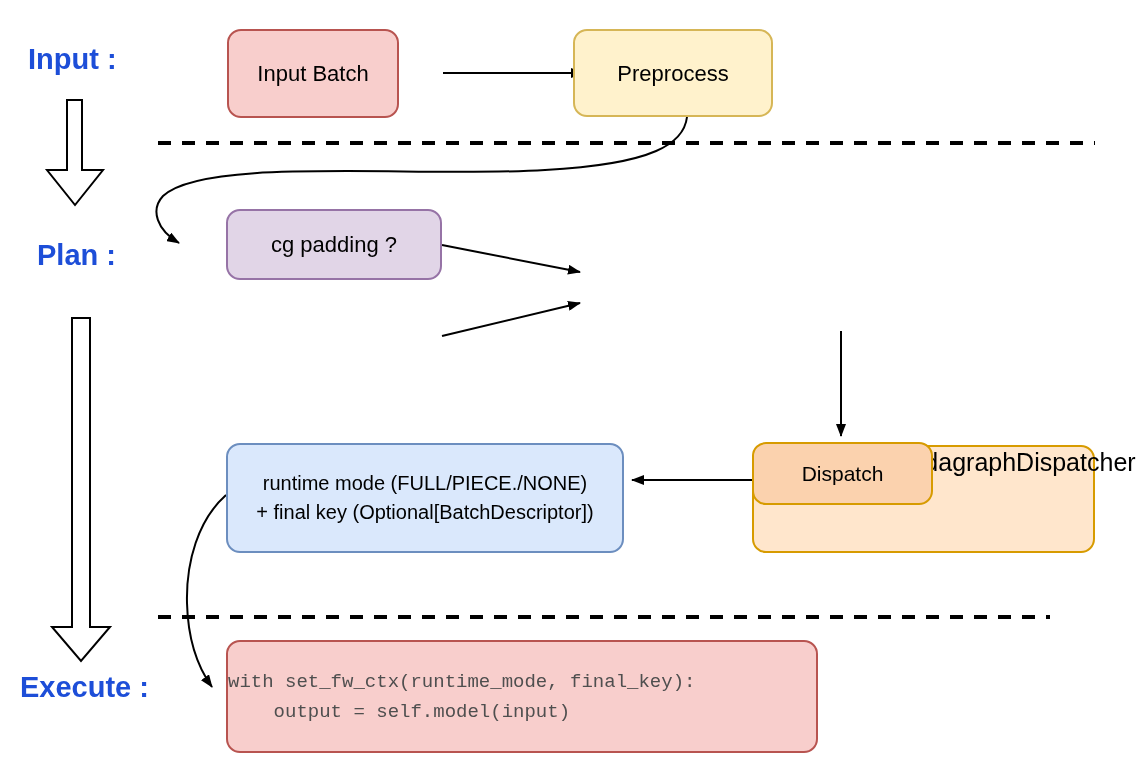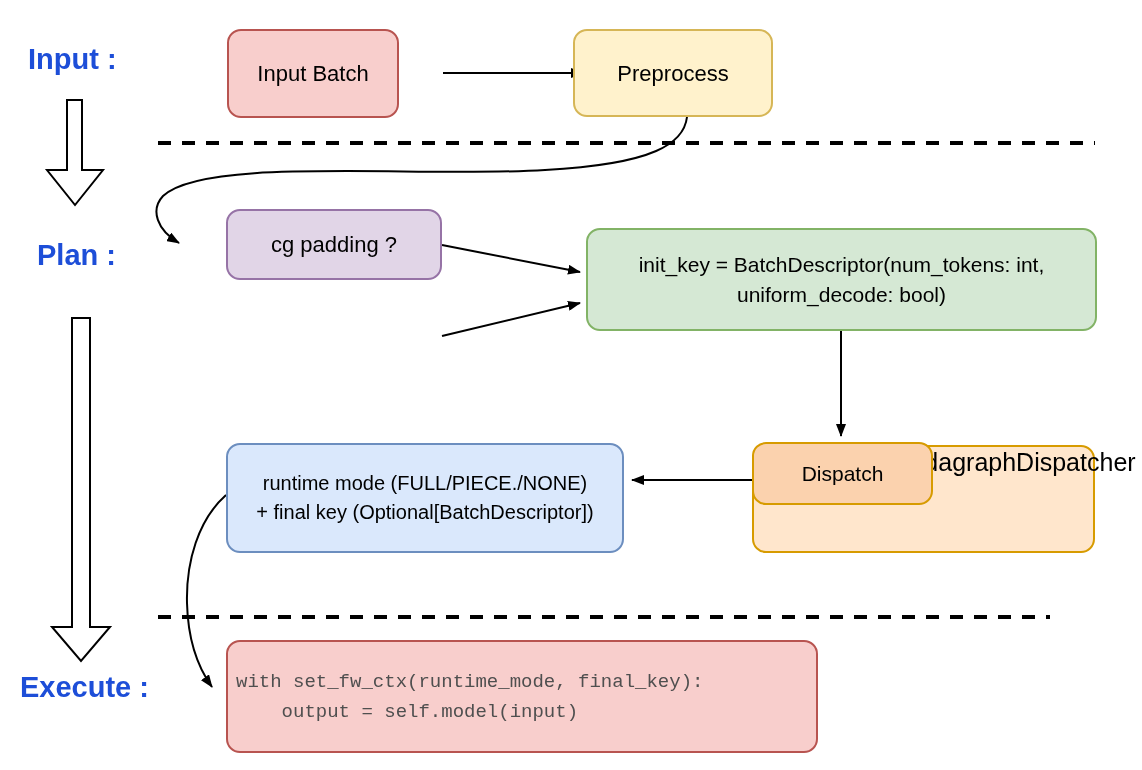--- a/index.html
+++ b/index.html
@@ -67,21 +67,21 @@
     font-size: 25px;
     line-height: 34px;
     color: #000000;
   }
   .node.code-box {
     align-items: flex-start;
     text-align: right;
     font-family: "Liberation Mono", "DejaVu Sans Mono", monospace;
     font-size: 19px;
     line-height: 30px;
-    padding-left: 8px;
+    padding-left: 0;
   }
   .node.code-box div { white-space: pre; }
 </style>
 </head>
 <body>
 
 <div class="canvas">
 
   <svg class="connectors" viewBox="0 0 1142 770" xmlns="http://www.w3.org/2000/svg">
     <defs>
@@ -120,24 +120,20 @@
 
   <div class="node" style="left: 573px; top: 29px; width: 200px; height: 88px; background-color: rgb(255, 242, 204); border-color: rgb(214, 182, 86);">
     <div>Preprocess</div>
   </div>
 
   <div class="node" style="left: 226px; top: 209px; width: 216px; height: 71px; background-color: rgb(225, 213, 231); border-color: rgb(150, 115, 166);">
     <div>cg padding ?</div>
   </div>
 
 
-  <div class="node init-key" style="left: 586px; top: 228px; width: 511px; height: 103px; background-color: rgb(213, 232, 212); border-color: rgb(130, 179, 102);">
-    <div>init_key = BatchDescriptor(num_tokens: int,</div>
-    <div>uniform_decode: bool)</div>
-  </div>
 
   <div class="node runtime" style="left: 226px; top: 443px; width: 398px; height: 110px; background-color: rgb(218, 232, 252); border-color: rgb(108, 142, 191);">
     <div>runtime mode (FULL/PIECE./NONE)</div>
     <div>+ final key (Optional[BatchDescriptor])</div>
   </div>
 
   <div class="node cg-outer" style="left: 752px; top: 445px; width: 343px; height: 108px; background-color: rgb(255, 230, 204); border-color: rgb(215, 155, 0);">
   </div>
   <div class="cg-label" style="left:933px; top:445px; width:162px; height:108px;">
     <div>Cudagraph</div>

